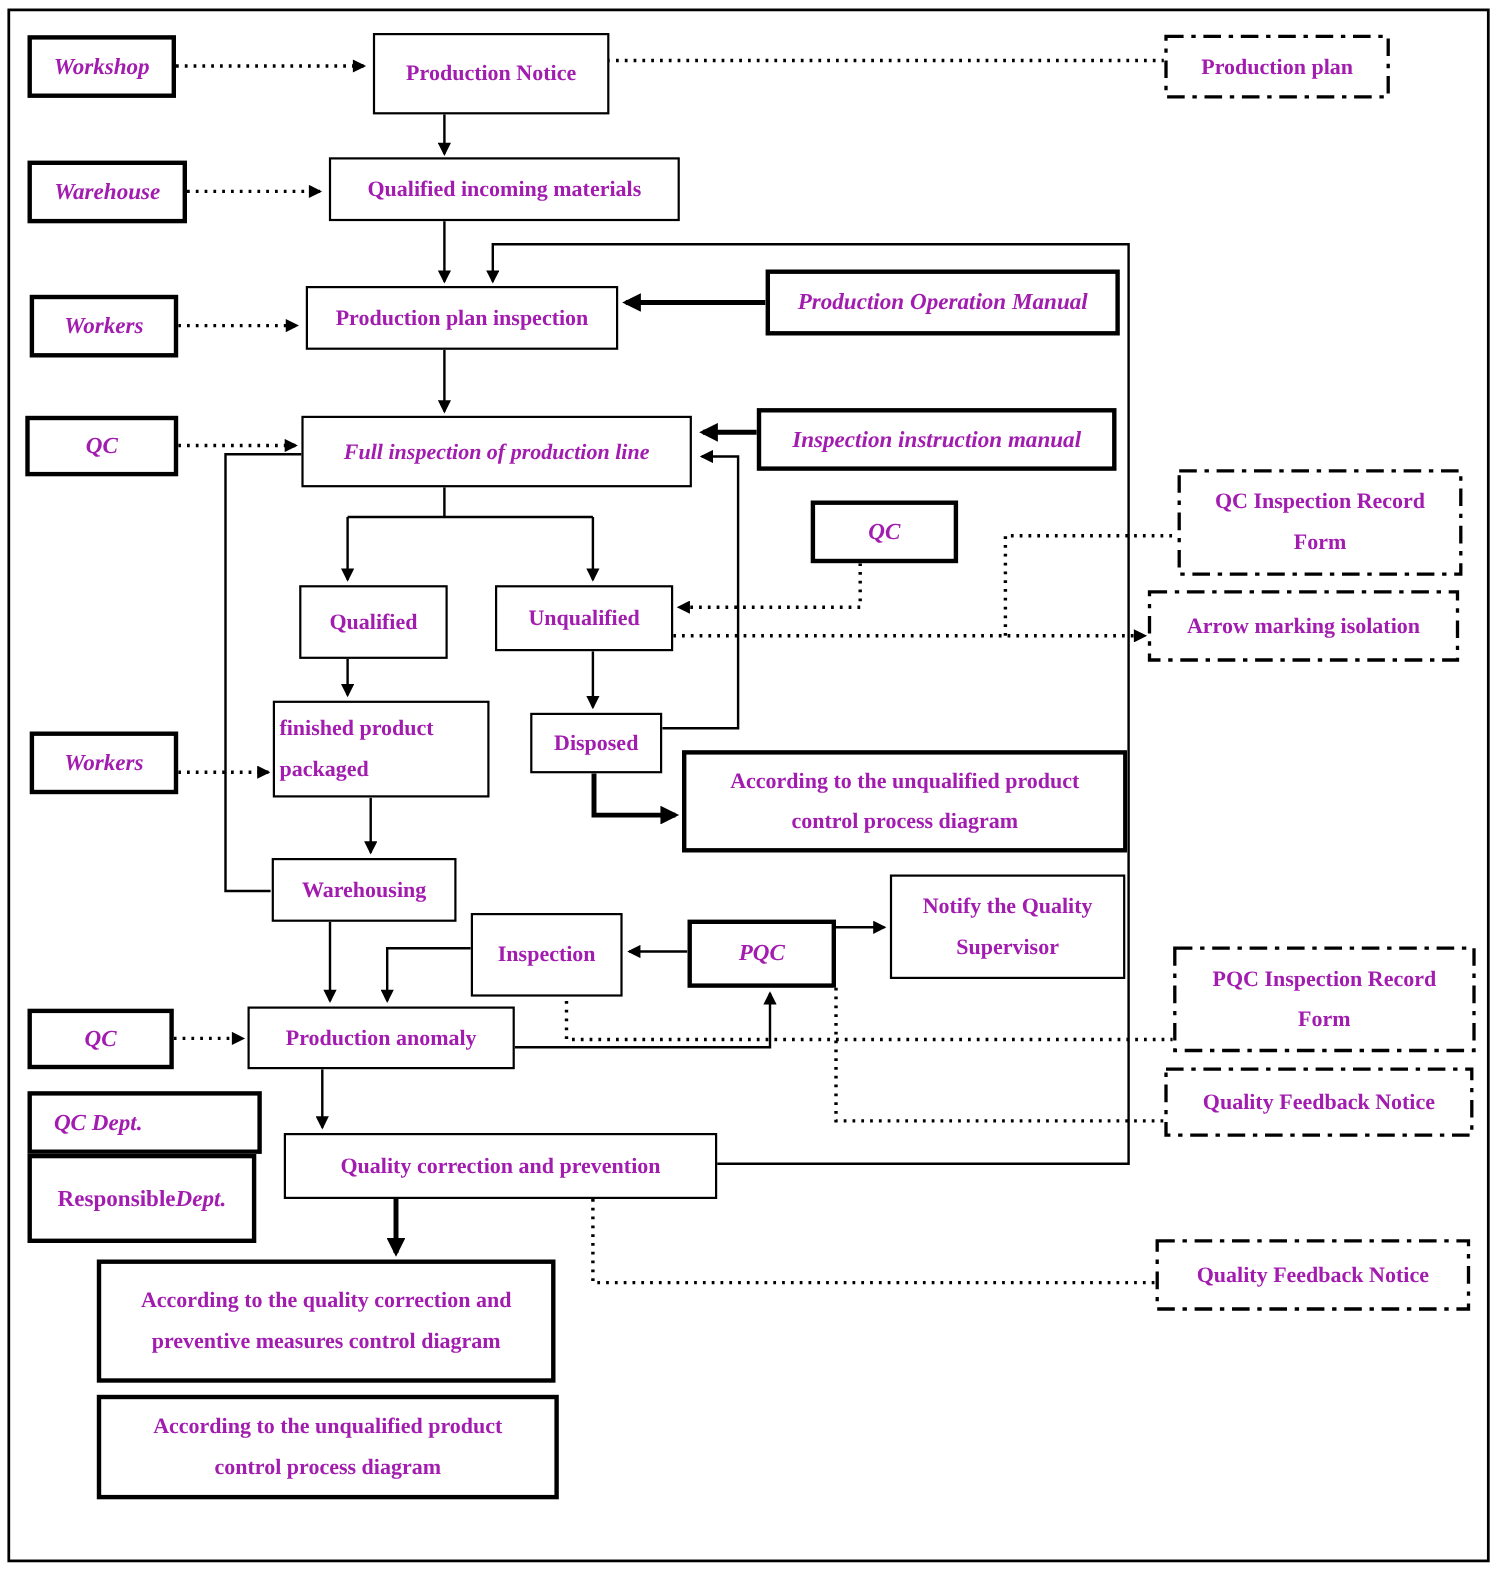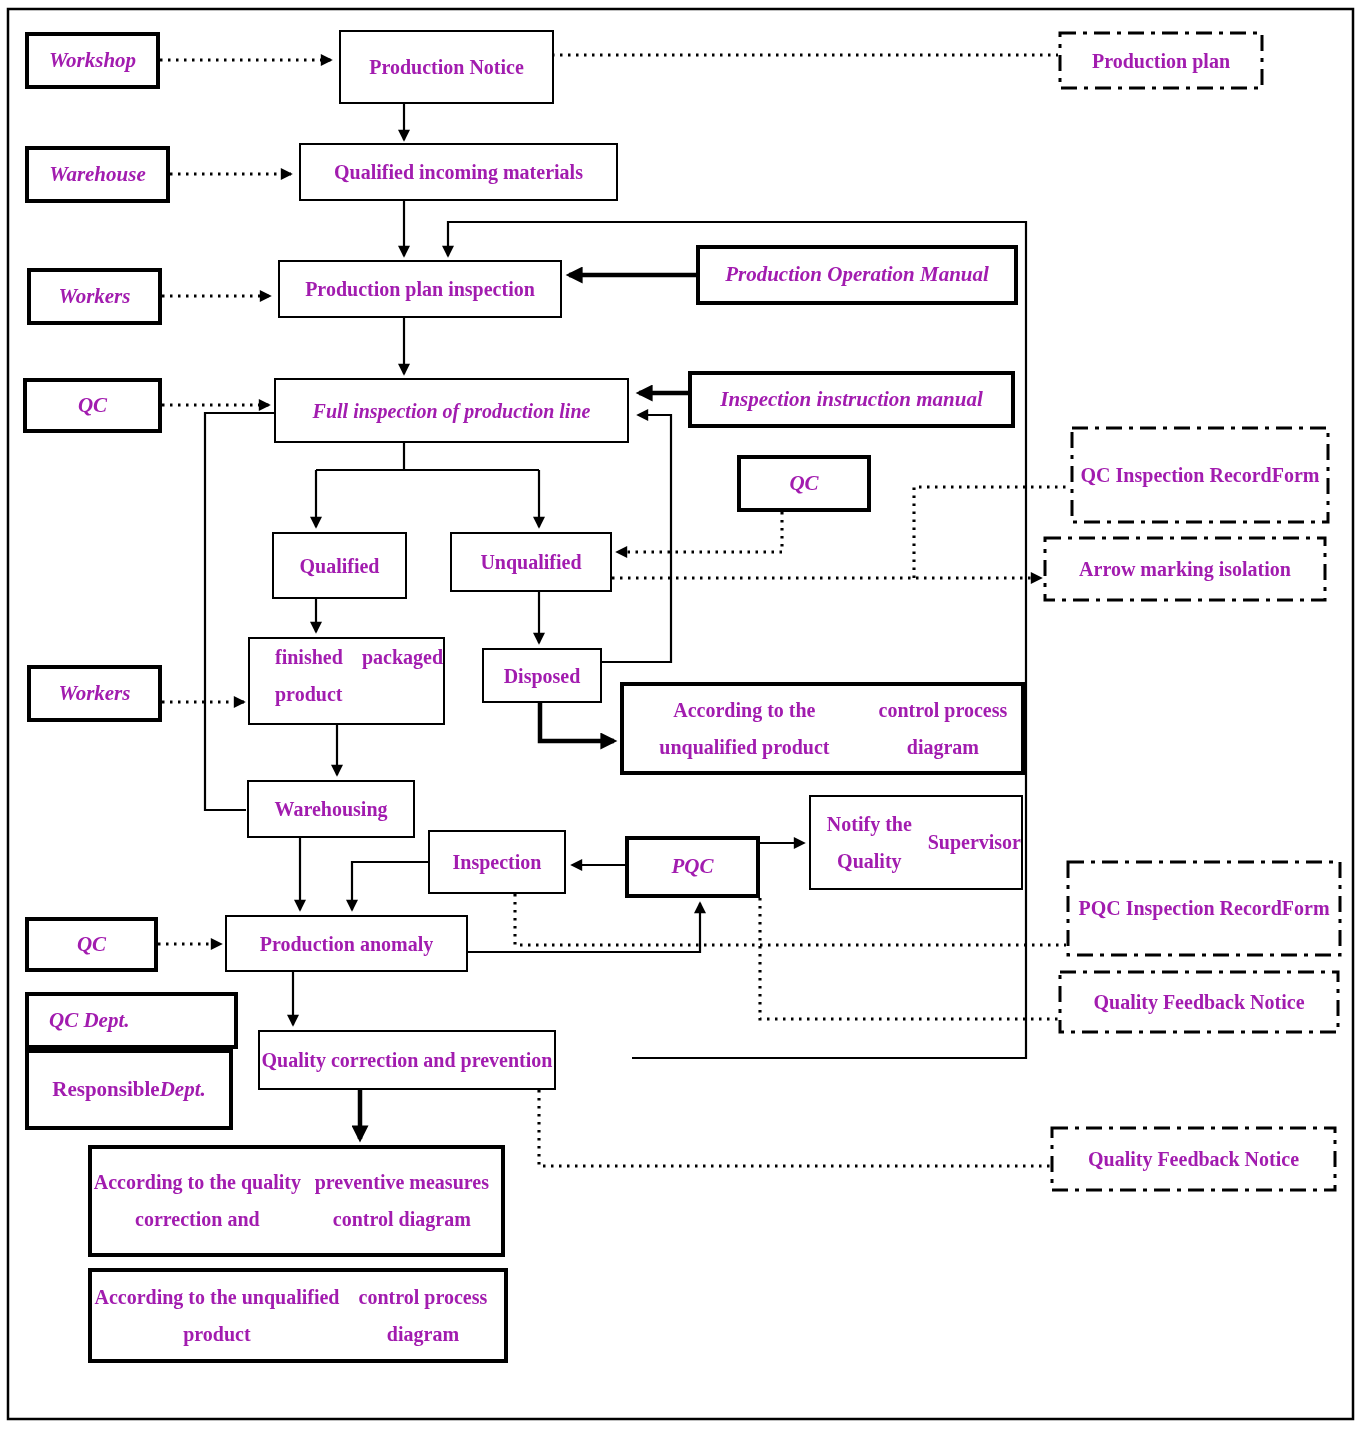--- a/index.html
+++ b/index.html
@@ -6,22 +6,22 @@
   #diagram{position:relative;width:1361px;height:1429px;background:#ffffff;overflow:hidden;
            font-family:"Liberation Serif",serif;color:#a21caf;}
   #wires{position:absolute;left:0;top:0;width:1361px;height:1429px;}
   .node{position:absolute;box-sizing:border-box;background:#fff;border:2.5px solid #000;
         display:flex;align-items:center;justify-content:center;text-align:center;
         font-weight:700;font-size:20px;line-height:1.3;
         font-family:"Liberation Serif",serif;}
   .thick{border-width:4px;}
   .it{font-style:italic;}
   .dd{border:none;background:transparent;}
-  .lines{line-height:1.85;}
-  .la{align-items:flex-start;text-align:left;padding-left:25px;}
+  .lines{flex-direction:column;line-height:1.85;}
+  .la{align-items:flex-start;text-align:left;padding-left:4px;}
   .big{font-size:21px;}
 </style>
 </head>
 <body>
 
 <div id="diagram">
 
   <svg id="wires" viewBox="0 0 1361 1429" xmlns="http://www.w3.org/2000/svg">
     <defs>
       <marker id="ah" viewBox="0 0 10 10" refX="8.5" refY="5" markerWidth="13" markerHeight="12" orient="auto-start-reverse" markerUnits="userSpaceOnUse">
@@ -151,34 +151,34 @@
   <div class="node" style="left:482px;top:648px;width:120px;height:55px;">
       <span>Disposed</span>
     </div>
   <div class="node thick lines" style="left:620px;top:682px;width:405px;height:93px;">
     <span>According to the unqualified product</span>
     <span>control process diagram</span>
   </div>
   <div class="node" style="left:247px;top:780px;width:168px;height:58px;">
       <span>Warehousing</span>
     </div>
-  <div class="node" style="left:428px;top:830px;width:138px;height:64px;">
+  <div class="node" style="left:428px;top:830px;width:138px;height:76px;">
       <span>Inspection</span>
     </div>
   <div class="node thick it big" style="left:625px;top:836px;width:135px;height:62px;">
       <span>PQC</span>
     </div>
   <div class="node" style="left:225px;top:915px;width:243px;height:57px;">
       <span>Production anomaly</span>
     </div>
   <div class="node lines" style="left:809px;top:795px;width:214px;height:95px;">
     <span>Notify the Quality</span>
     <span>Supervisor</span>
   </div>
-  <div class="node" style="left:258px;top:1030px;width:298px;height:60px;">
+  <div class="node" style="left:258px;top:1030px;width:394px;height:60px;">
       <span>Quality correction and prevention</span>
     </div>
   <div class="node thick lines" style="left:88px;top:1145px;width:417px;height:112px;">
     <span>According to the quality correction and</span>
     <span>preventive measures control diagram</span>
   </div>
   <div class="node thick lines" style="left:88px;top:1268px;width:420px;height:95px;">
     <span>According to the unqualified product</span>
     <span>control process diagram</span>
   </div>

